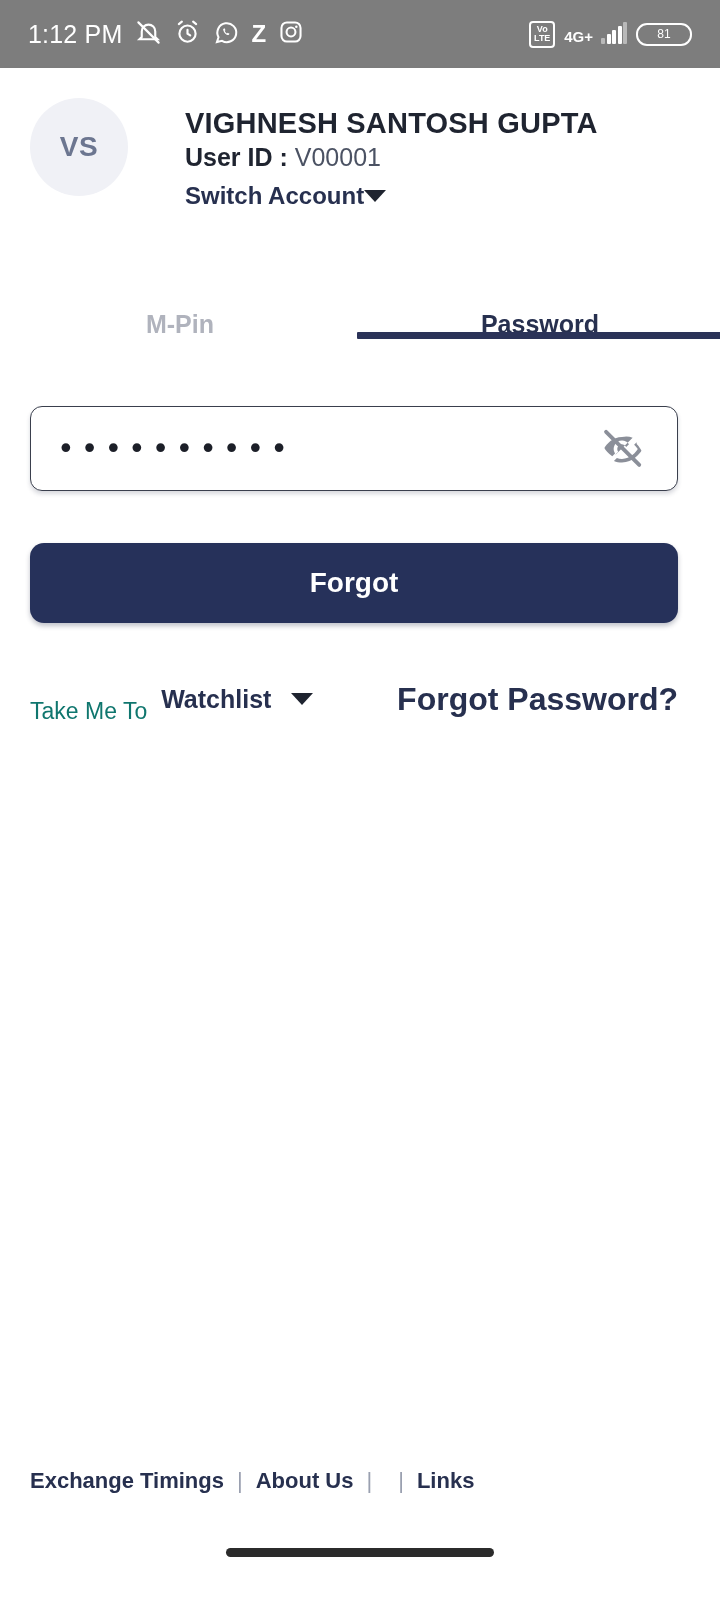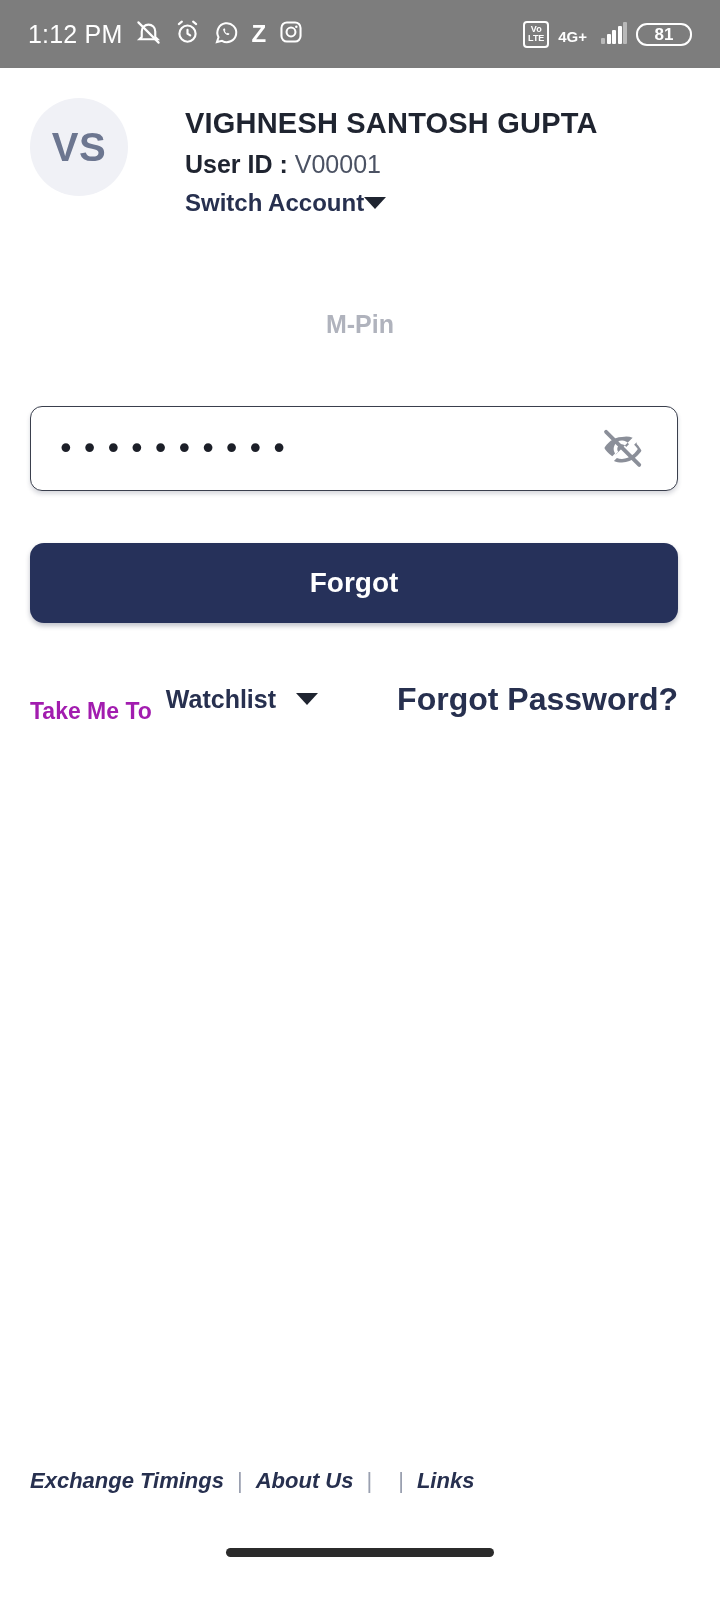--- a/index.html
+++ b/index.html
@@ -19,53 +19,53 @@
   }
   .sb-left { display:flex; align-items:center; gap:12px; }
   .sb-time { font-size:25px; font-weight:500; letter-spacing:.2px; }
   .sb-right { margin-left:auto; display:flex; align-items:center; gap:9px; }
   .ico { display:block; }
   .volte {
     border:2px solid #fff; border-radius:4px;
     font-size:9px; line-height:9.5px; font-weight:700;
     padding:2px 2px; text-align:center; width:26px;
   }
-  .netgrp { display:flex; align-items:flex-end; gap:14px;justify-content:flex-end; }
+  .netgrp { display:flex; align-items:flex-end; gap:8px;justify-content:flex-end; }
   .net4g { font-size:15px; font-weight:600; line-height:13px; margin-bottom:1px; }
   .bars { display:flex; align-items:flex-end; gap:1.5px; height:20px; }
   .bars i { width:4px; background:#ffffff; display:block; border-radius:1px; }
   .bars i:nth-child(1){ height:6px; background:#b9b9b9; }
   .bars i:nth-child(2){ height:10px; }
   .bars i:nth-child(3){ height:14px; }
   .bars i:nth-child(4){ height:18px; }
   .bars i:nth-child(5){ height:22px; background:#b9b9b9; }
   .battery {
     border:2px solid #fff; border-radius:11px;
-    padding:1px 10px; font-size:17px; font-weight:700; line-height:17px;
+    padding:1px 10px; font-size:12px; font-weight:400; line-height:17px;
     min-width:56px; text-align:center;
   }
 
   
   .header {
     position:absolute; top:68px; left:0; width:720px; height:271px;
     background:#ffffff; box-shadow:0 3px 6px rgba(0,0,0,0.06);
   }
   .profile { display:flex; align-items:flex-start; padding:30px 0 0 30px; }
   .avatar {
     width:98px; height:98px; border-radius:50%;
     background:#f0f1f6; color:#6c7690;
     display:flex; align-items:center; justify-content:center;
-    font-size:40px; font-weight:700; letter-spacing:.5px; flex:none;
+    font-size:28px; font-weight:700; letter-spacing:.5px; flex:none;
   }
   .pinfo { margin-left:57px; padding-top:8px; }
   .pname {
     font-size:29px; font-weight:700; color:#1f2430;
     letter-spacing:.2px; line-height:34px;
   }
-  .puid { margin-top:9px; font-size:25px; color:#3b4252; line-height:30px; }
+  .puid { margin-top:2px; font-size:25px; color:#3b4252; line-height:30px; }
   .puid b { font-weight:700; color:#1f2430; }
   .puid span { font-weight:400; color:#4b5263; }
   .switch {
     margin-top:10px; display:flex; align-items:center; 
     font-size:24px; font-weight:700; color:#27304f; cursor:pointer;
   }
   .caret {
     width:0; height:0; border-left:11px solid transparent;
     border-right:11px solid transparent; border-top:12px solid #1f2430;
   }
@@ -104,38 +104,38 @@
     position:absolute; top:204px; left:30px; width:648px; height:80px;
     background:#26315a; color:#ffffff; border:none; border-radius:14px;
     font-size:28px; font-weight:700; font-family:"Liberation Sans", sans-serif;
     cursor:pointer; box-shadow:0 3px 5px rgba(30,36,64,0.28);
   }
 
   .row-tm {
     position:absolute; top:334px; left:30px; width:648px;
     display:flex; align-items:center;
   }
-  .tm-label { font-size:23px; color:#a21caf; font-weight:700;margin-top:25px; }
+  .tm-label { font-size:23px; color:#0f766e; font-weight:400;margin-top:25px; }
   .tm-value { font-size:25px; color:#27304f; font-weight:700; margin-left:14px; }
   .tm-caret {
     margin-left:20px; width:0; height:0;
     border-left:11px solid transparent; border-right:11px solid transparent;
     border-top:12px solid #1f2430;
   }
   .forgot {
     margin-left:auto; font-size:32px; font-weight:700; color:#27304f; cursor:pointer;
   }
 
   
   .footer {
     position:absolute; left:30px; top:1468px; width:660px;
     display:flex; align-items:center; font-size:22px;
     font-weight:700; color:#27304f;
   }
-  .footer a { color:#27304f; text-decoration:none; cursor:pointer; white-space:nowrap;font-style:italic; }
+  .footer a { color:#27304f; text-decoration:none; cursor:pointer; white-space:nowrap; }
   .fsep { color:#9aa0b0; margin:0 13px; font-weight:400; }
 
   .gesture {
     position:absolute; left:226px; top:1548px;
     width:268px; height:9px; background:#2b2b2b; border-radius:5px;
   }
 </style>
 </head>
 <body>
 
@@ -210,20 +210,23 @@
           <span>Switch Account</span>
           <span class="caret"></span>
         </div>
       </div>
     </div>
 
     <div class="tabs">
       <div class="tab inactive">
         <span>M-Pin</span>
       </div>
+      <div class="tab active">
+        <span>Password</span>
+      </div>
     </div>
   </div>
 
   <div class="content">
 
     <div class="pwd-wrap">
       <div class="pwd-field">
         <span class="dots" title="Password">••••••••••</span>
         <span class="eye-btn">
           <svg width="44" height="44" viewBox="0 0 24 24">

